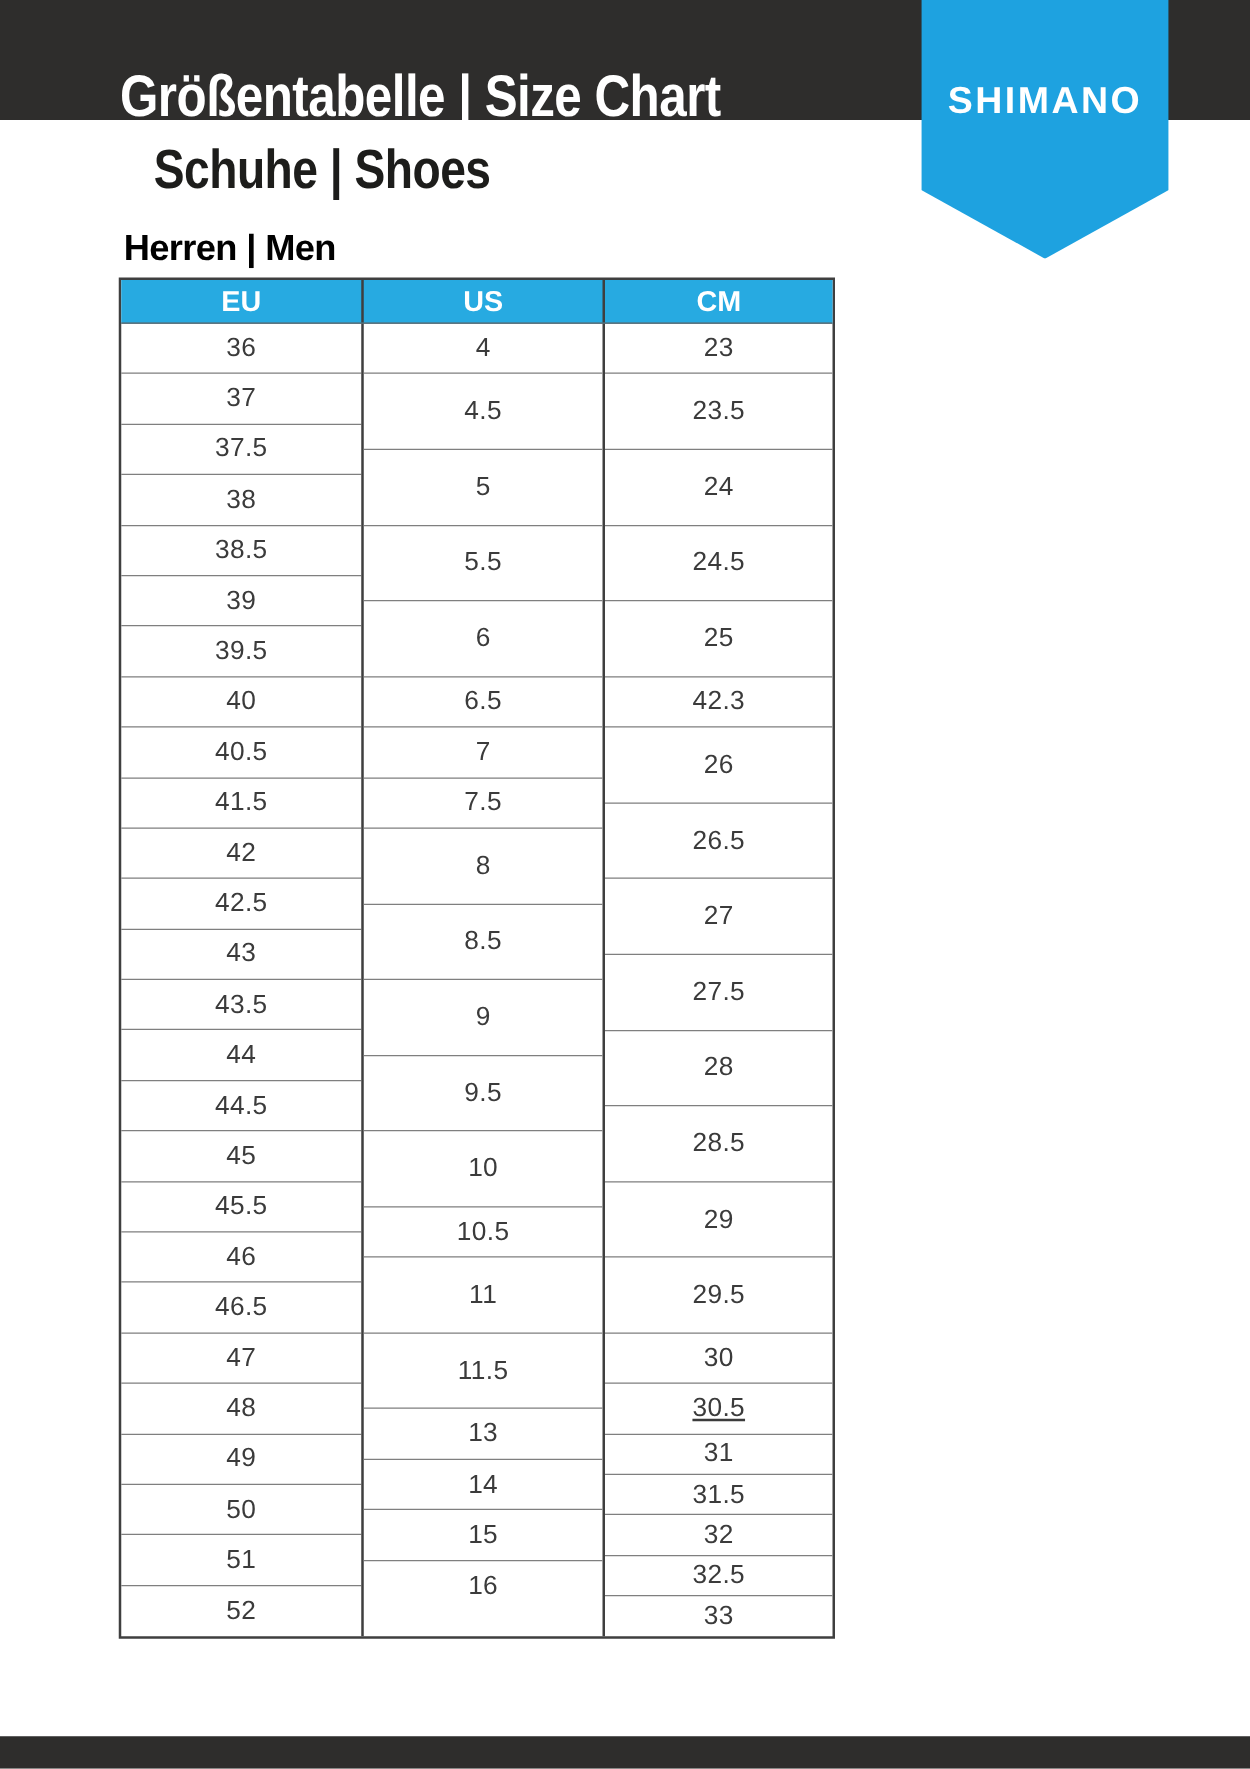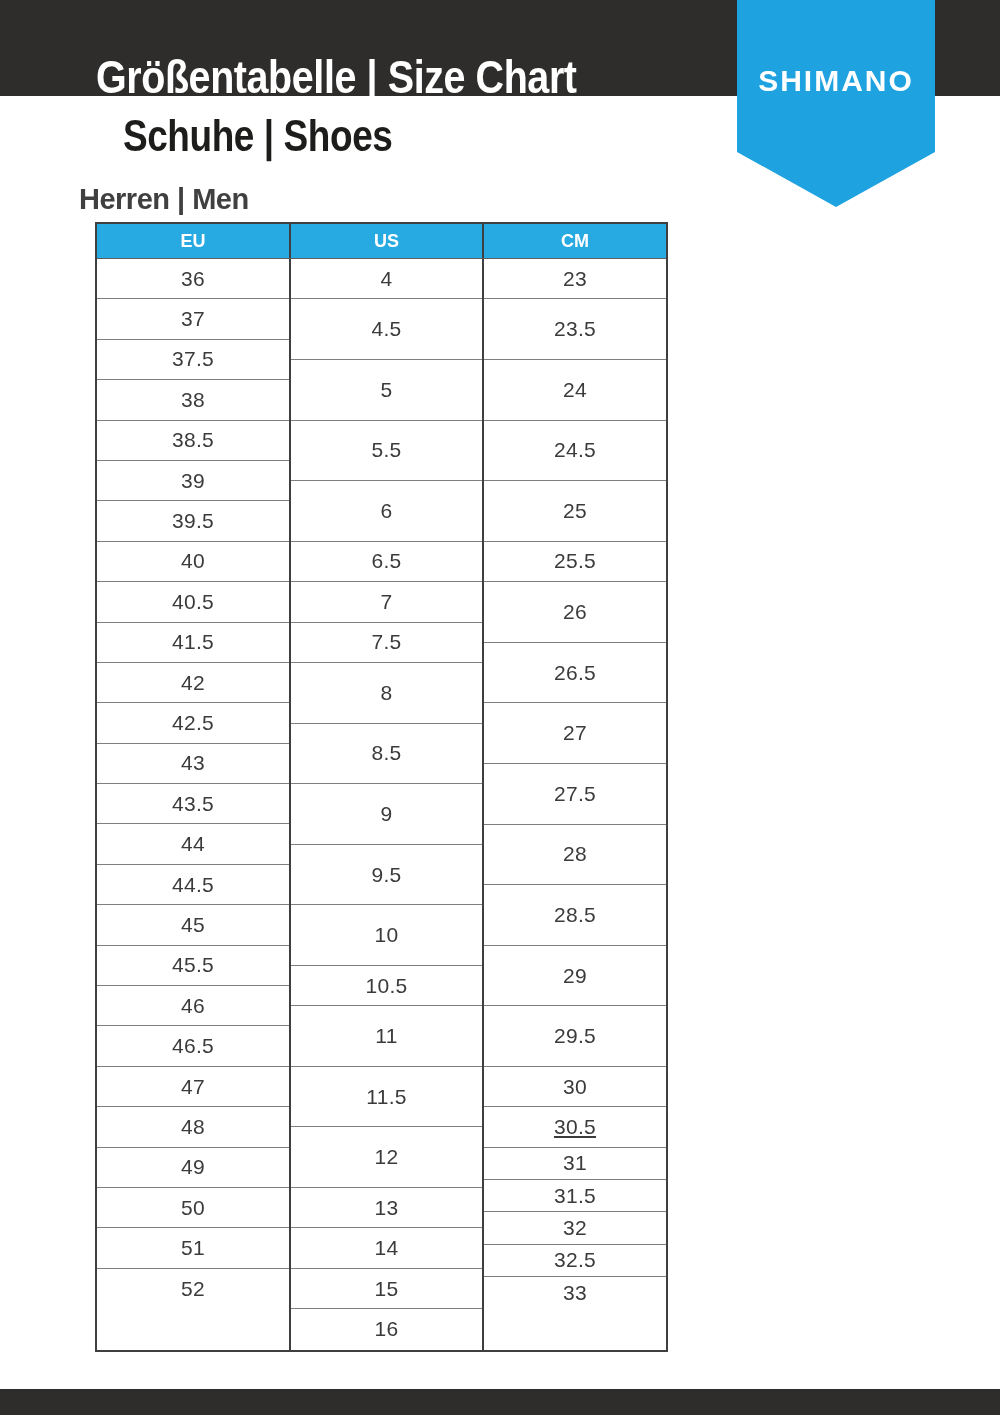--- a/index.html
+++ b/index.html
@@ -24,32 +24,32 @@
     position:absolute;left:737px;top:0;width:198px;height:207px;background:#1ea2e0;
     -webkit-clip-path:polygon(0 0,100% 0,100% 73.4%,50% 100%,0 73.4%);
     clip-path:polygon(0 0,100% 0,100% 73.4%,50% 100%,0 73.4%);
   }
   .ribbon-logo{
     position:absolute;left:0;top:66px;width:100%;text-align:center;color:#ffffff;
     font-weight:bold;font-size:30px;line-height:1;letter-spacing:2px;white-space:nowrap;
   }
   
   .section-heading{
-    position:absolute;left:79px;top:185px;color:#404040;font-weight:bold;
+    position:absolute;left:99px;top:185px;color:#000000;font-weight:bold;
     font-size:29px;line-height:1;white-space:nowrap;letter-spacing:-0.5px;
   }
   
   .size-table{
     position:absolute;left:95px;top:222px;width:573px;box-sizing:border-box;
     border:2px solid #3f3f3f;background:#ffffff;
   }
   .thead{display:flex;height:35px;background:#27aae1;border-bottom:1px solid #5f5f5f;box-sizing:border-box;}
   .thcell{
     display:flex;align-items:center;justify-content:center;box-sizing:border-box;
-    color:#ffffff;font-weight:bold;font-size:18px;
+    color:#ffffff;font-weight:bold;font-size:23px;
   }
   .tbody{display:flex;align-items:stretch;}
   .tcol{display:flex;flex-direction:column;box-sizing:border-box;}
   .col-eu{width:192px;}
   .col-us{width:195px;border-left:2px solid #3f3f3f;border-right:2px solid #3f3f3f;}
   .col-cm{width:182px;}
   .tcell{
     display:flex;align-items:center;justify-content:center;box-sizing:border-box;
     border-bottom:1px solid #7f7f7f;color:#3b3b3b;font-size:21px;letter-spacing:0.3px;
   }
@@ -116,33 +116,32 @@
         <div class="tcell" style="height: 40.4px;">7</div>
         <div class="tcell" style="height: 40.4px;">7.5</div>
         <div class="tcell" style="height: 60.6px;">8</div>
         <div class="tcell" style="height: 60.6px;">8.5</div>
         <div class="tcell" style="height: 60.6px;">9</div>
         <div class="tcell" style="height: 60.6px;">9.5</div>
         <div class="tcell" style="height: 60.6px;">10</div>
         <div class="tcell" style="height: 40.4px;">10.5</div>
         <div class="tcell" style="height: 60.6px;">11</div>
         <div class="tcell" style="height: 60.6px;">11.5</div>
-        <div class="tcell" style="height: 60.6px;">12</div>
         <div class="tcell" style="height: 40.4px;">13</div>
         <div class="tcell" style="height: 40.4px;">14</div>
         <div class="tcell" style="height: 40.4px;">15</div>
         <div class="tcell last" style="height: 40.4px;">16</div>
       </div>
       <div class="tcol col-cm">
         <div class="tcell" style="height: 40.4px;">23</div>
         <div class="tcell" style="height: 60.6px;">23.5</div>
         <div class="tcell" style="height: 60.6px;">24</div>
         <div class="tcell" style="height: 60.6px;">24.5</div>
         <div class="tcell" style="height: 60.6px;">25</div>
-        <div class="tcell" style="height: 40.4px;">25.5</div>
+        <div class="tcell" style="height: 40.4px;">42.3</div>
         <div class="tcell" style="height: 60.6px;">26</div>
         <div class="tcell" style="height: 60.6px;">26.5</div>
         <div class="tcell" style="height: 60.6px;">27</div>
         <div class="tcell" style="height: 60.6px;">27.5</div>
         <div class="tcell" style="height: 60.6px;">28</div>
         <div class="tcell" style="height: 60.6px;">28.5</div>
         <div class="tcell" style="height: 60.6px;">29</div>
         <div class="tcell" style="height: 60.6px;">29.5</div>
         <div class="tcell" style="height: 40.4px;">30</div>
         <div class="tcell" style="height: 40.4px; text-decoration: underline;">30.5</div>

